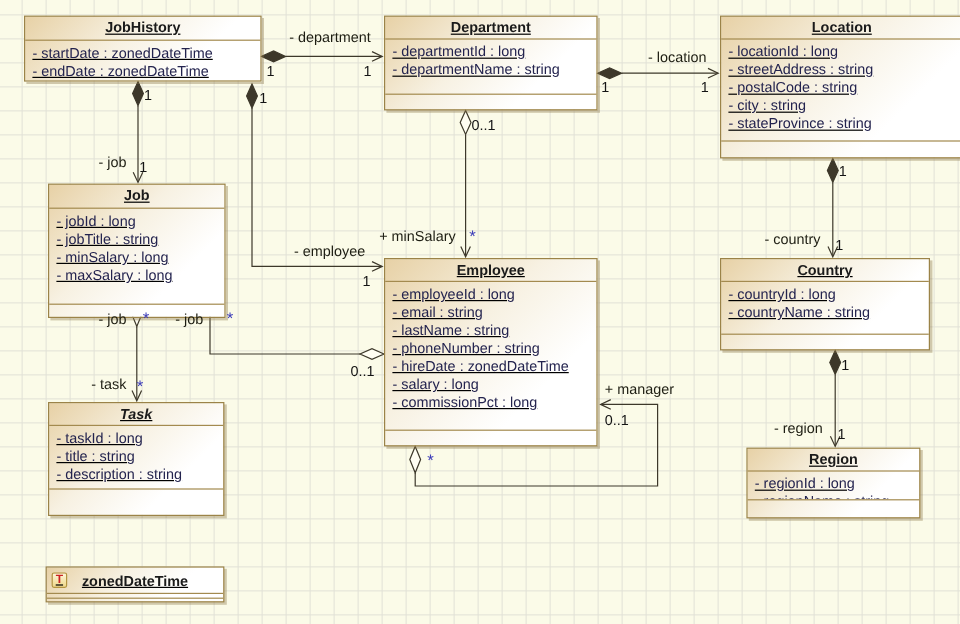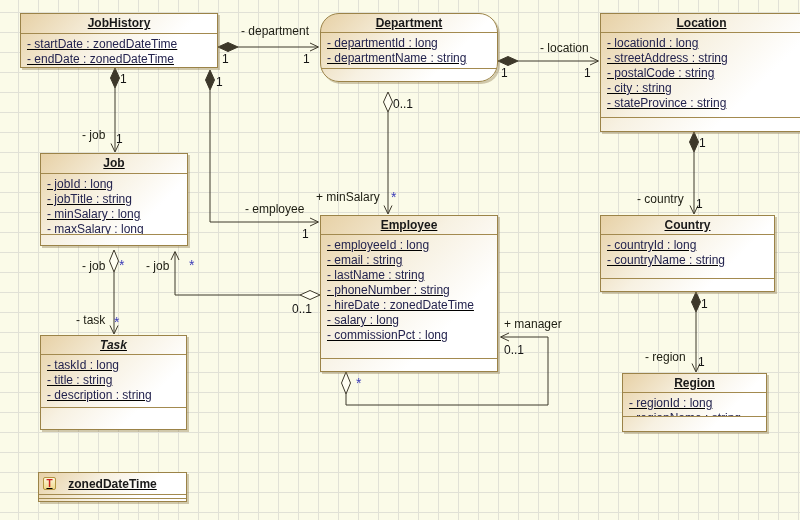--- a/index.html
+++ b/index.html
@@ -118,42 +118,42 @@
   </svg>
 
   <div class="uml-class" style="left:20px;top:13px;width:198px;height:55px;">
     <div class="uml-title" style="flex-basis:20px;">JobHistory</div>
     <div class="uml-attrs">
       <div>- startDate : zonedDateTime</div>
       <div>- endDate : zonedDateTime</div>
     </div>
   </div>
 
-  <div class="uml-class" style="left:320px;top:13px;width:178px;height:69px;border-radius:19px;">
+  <div class="uml-class" style="left:320px;top:13px;width:178px;height:79px;">
     <div class="uml-title">Department</div>
     <div class="uml-attrs">
       <div>- departmentId : long</div>
       <div>- departmentName : string</div>
     </div>
     <div class="uml-empty" style="height:13px;"></div>
   </div>
 
   <div class="uml-class" style="left:600px;top:13px;width:203px;height:119px;">
     <div class="uml-title">Location</div>
     <div class="uml-attrs">
       <div>- locationId : long</div>
       <div>- streetAddress : string</div>
       <div>- postalCode : string</div>
       <div>- city : string</div>
       <div>- stateProvince : string</div>
     </div>
     <div class="uml-empty" style="height:14px;"></div>
   </div>
 
-  <div class="uml-class" style="left:40px;top:153px;width:148px;height:93px;">
+  <div class="uml-class" style="left:40px;top:153px;width:148px;height:112px;">
     <div class="uml-title" style="flex-basis:20px;">Job</div>
     <div class="uml-attrs">
       <div>- jobId : long</div>
       <div>- jobTitle : string</div>
       <div>- minSalary : long</div>
       <div>- maxSalary : long</div>
     </div>
     <div class="uml-empty" style="height:11px;"></div>
   </div>
 

